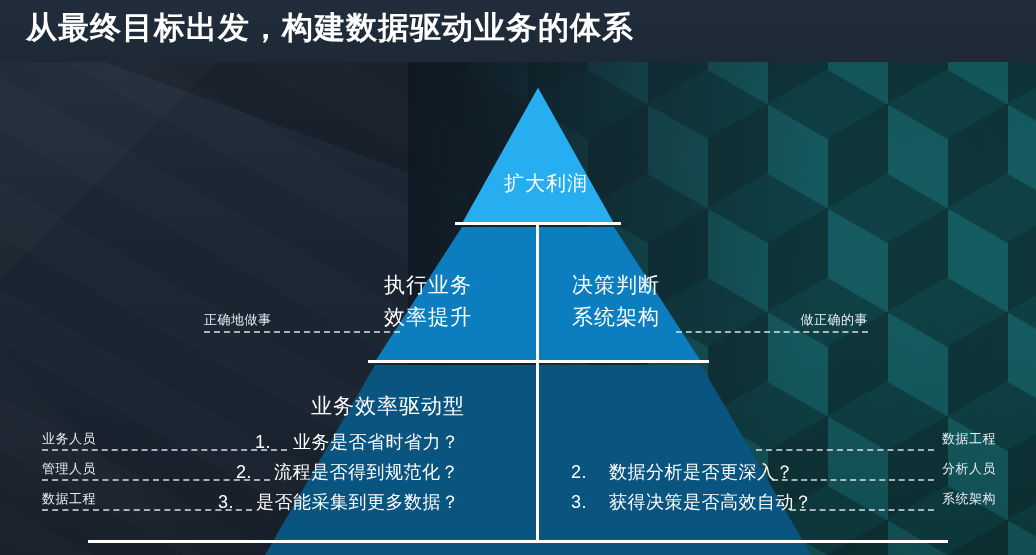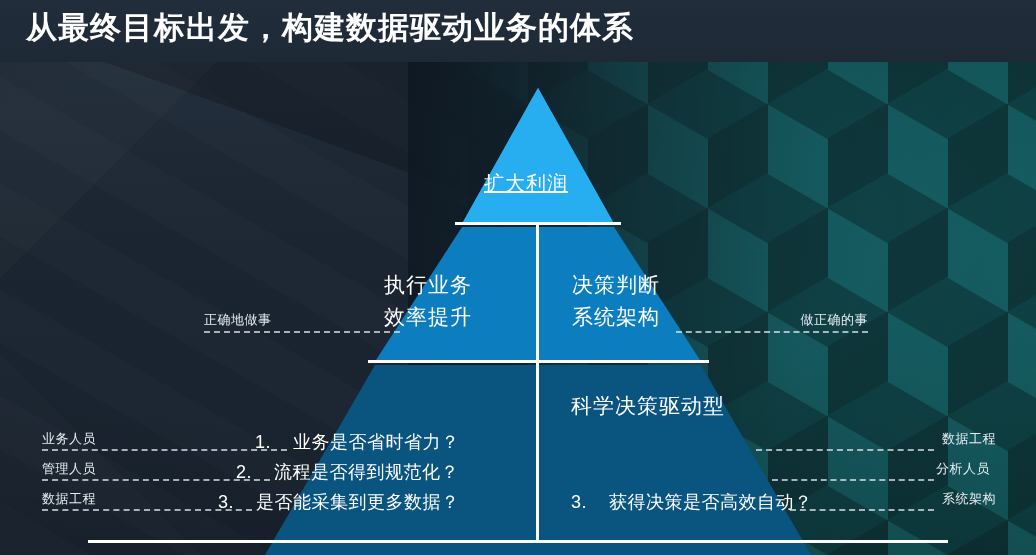--- a/index.html
+++ b/index.html
@@ -136,61 +136,64 @@
 
     <rect x="455" y="222" width="166" height="3" fill="#ffffff"></rect>
 
     <rect x="368" y="360" width="341" height="3" fill="#ffffff"></rect>
 
     <rect x="536" y="222" width="3" height="320" fill="#ffffff"></rect>
 
     <rect x="88" y="540" width="860" height="3" fill="#ffffff"></rect>
   </svg>
 
-  <div class="tier-text apex-text" style="left:484px; top:170px;text-decoration:underline;">扩大利润</div>
+  <div class="tier-text apex-text" style="left:504px; top:170px;">扩大利润</div>
 
   <div class="tier-text mid-text" style="left:384px; top:270px;">执行业务</div>
   <div class="tier-text mid-text" style="left:572px; top:270px;">决策判断</div>
 
   <div class="tier-text mid-text" style="left:384px; top:302px;">效率提升</div>
   <div class="tier-text mid-text" style="left:572px; top:302px;">系统架构</div>
 
   <div class="role-label" style="left:204px; top:311px;">正确地做事</div>
   <div class="dashline" style="left:204px; top:331px; width:196px;"></div>
 
   <div class="role-label right" style="left:768px; top:311px; width:100px;">做正确的事</div>
   <div class="dashline" style="left:676px; top:331px; width:192px;"></div>
 
-  <div class="tier-text base-head" style="left:571px; top:392px;">科学决策驱动型</div>
+  <div class="tier-text base-head" style="left:311px; top:392px;">业务效率驱动型</div>
 
   <div class="base-item" style="left:255px; top:430px;">
     <span class="base-num l">1.</span><span>业务是否省时省力？</span>
   </div>
   <div class="base-item" style="left:236px; top:460px;">
     <span class="base-num l">2.</span><span>流程是否得到规范化？</span>
   </div>
   <div class="base-item" style="left:218px; top:490px;">
     <span class="base-num l">3.</span><span>是否能采集到更多数据？</span>
   </div>
 
+  <div class="base-item" style="left:571px; top:460px;">
+    <span class="base-num l">2.</span><span>数据分析是否更深入？</span>
+  </div>
   <div class="base-item" style="left:571px; top:490px;">
     <span class="base-num l">3.</span><span>获得决策是否高效自动？</span>
   </div>
 
   <div class="role-label" style="left:42px; top:430px;">业务人员</div>
   <div class="dashline" style="left:42px; top:449px; width:245px;"></div>
 
   <div class="role-label" style="left:42px; top:460px;">管理人员</div>
   <div class="dashline" style="left:42px; top:479px; width:228px;"></div>
 
   <div class="role-label" style="left:42px; top:490px;">数据工程</div>
   <div class="dashline" style="left:42px; top:509px; width:210px;"></div>
 
   <div class="role-label right" style="left:930px; top:430px; width:66px;">数据工程</div>
   <div class="dashline" style="left:756px; top:449px; width:178px;"></div>
 
-  <div class="role-label right" style="left:930px; top:460px; width:66px;text-align:center;">分析人员</div>
+  <div class="role-label right" style="left:930px; top:460px; width:66px;">分析人员</div>
   <div class="dashline" style="left:772px; top:479px; width:162px;"></div>
 
   <div class="role-label right" style="left:930px; top:490px; width:66px;">系统架构</div>
   <div class="dashline" style="left:790px; top:509px; width:144px;"></div>
 
 </div>
 
 </body></html>

